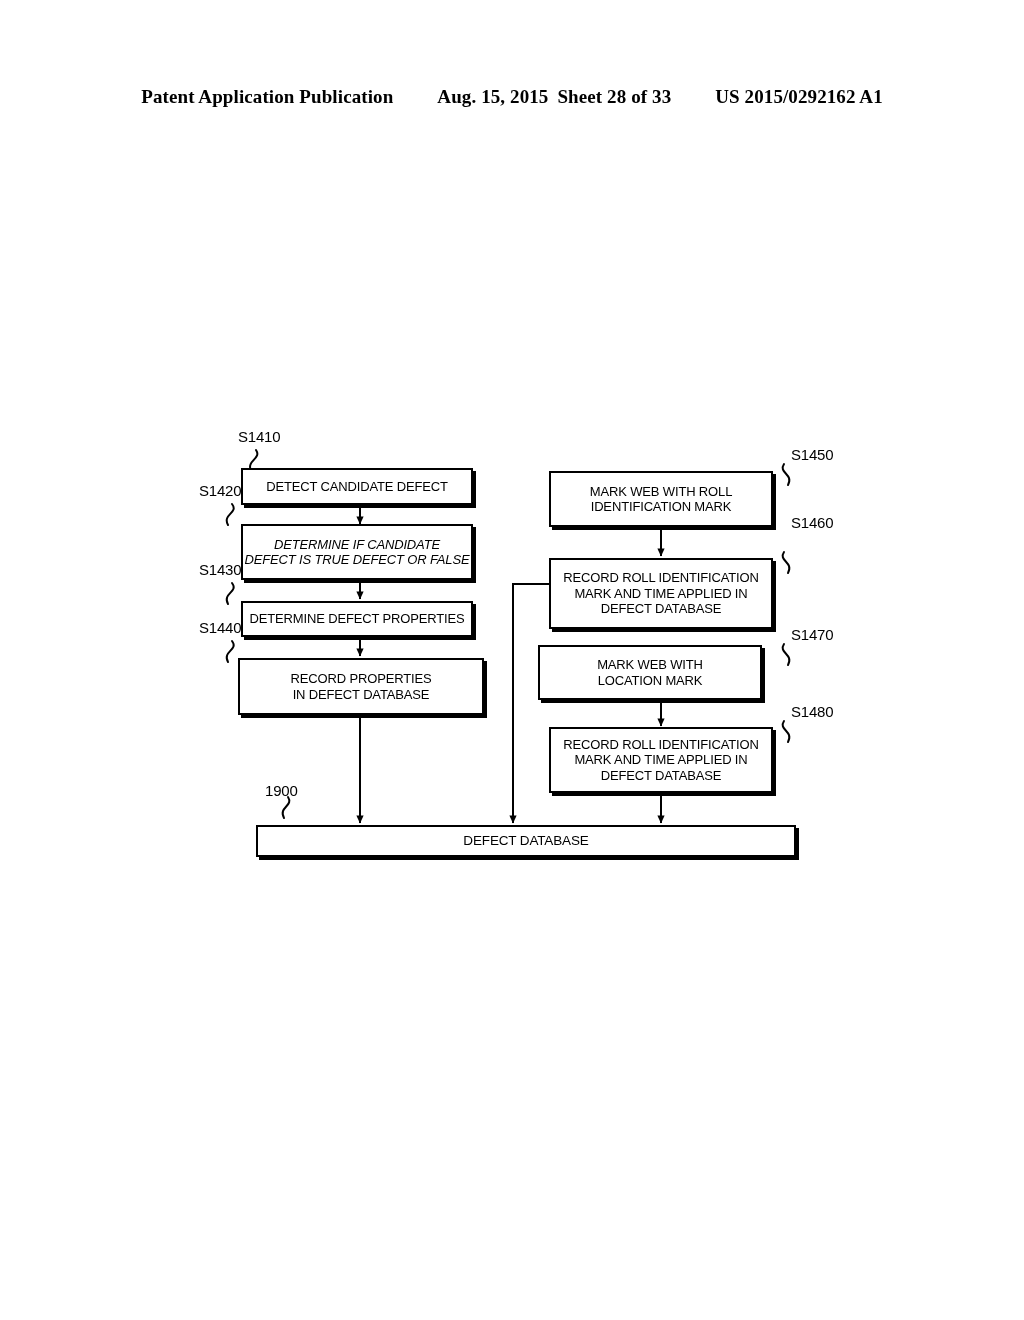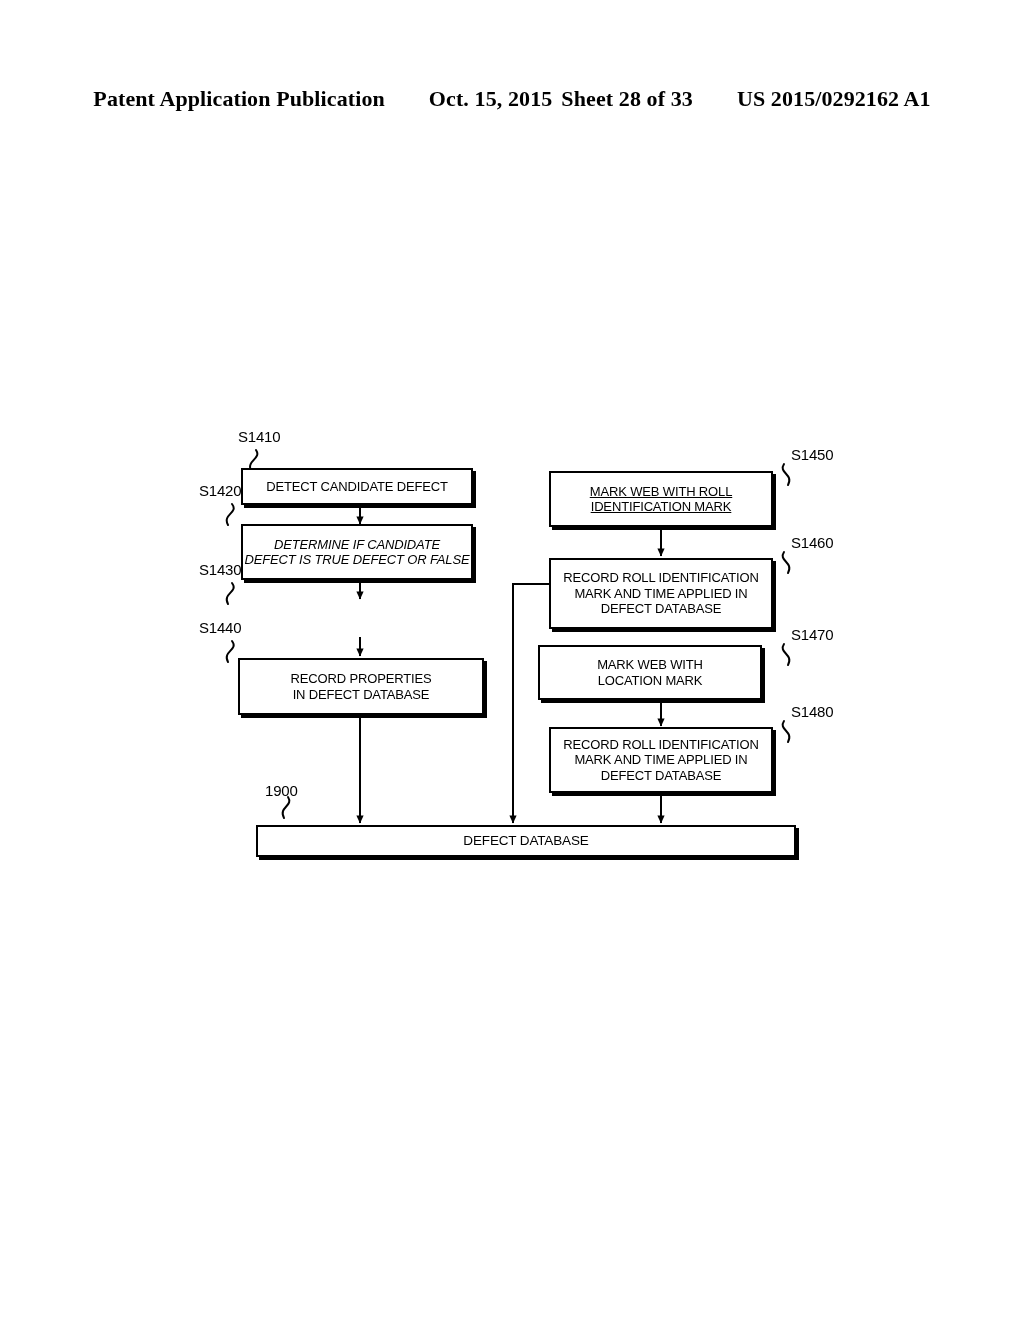--- a/index.html
+++ b/index.html
@@ -22,21 +22,21 @@
     top: 86px;
     left: 0;
     width: 1024px;
     height: 28px;
     display: flex;
     flex-direction: row;
     align-items: baseline;
     justify-content: center;
     font-family: "Liberation Serif", serif;
     font-weight: bold;
-    font-size: 22px;
+    font-size: 19px;
     letter-spacing: 0.1px;
     white-space: nowrap;
   }
   .hdr-pub      { margin-right: 44px; }
   .hdr-date     { margin-right: 9px; }
   .hdr-sheet    { margin-right: 44px; }
   .hdr-patno    { }
 
   
   #figure-stage {
@@ -98,21 +98,21 @@
     font-weight: bold;
     font-size: 40px;
     letter-spacing: 0.5px;
   }
 </style>
 </head>
 <body>
 
 <div class="page-header">
   <span class="hdr-pub">Patent Application Publication</span>
-  <span class="hdr-date">Oct. 15, 2015</span>
+  <span class="hdr-date">Aug. 15, 2015</span>
   <span class="hdr-sheet">Sheet 28 of 33</span>
   <span class="hdr-patno">US 2015/0292162 A1</span>
 </div>
 
 <div id="figure-stage">
 
   <svg id="connectors" viewBox="0 0 1024 1320" width="1024" height="1320" xmlns="http://www.w3.org/2000/svg">
     <defs>
       <marker id="arrowhead" markerWidth="9" markerHeight="9" refX="7.6" refY="3.6" orient="auto" markerUnits="userSpaceOnUse">
         <path d="M0,0 L8,3.6 L0,7.2 z" fill="#000"></path>
@@ -149,27 +149,30 @@
 
   <div class="flow-box" style="left:241px; top:468px; width:232px; height:37px;">
     <span>DETECT CANDIDATE DEFECT</span>
   </div>
 
   <div class="flow-box" style="left:241px; top:524px; width:232px; height:56px;font-style:italic;">
     <span>DETERMINE IF CANDIDATE
 DEFECT IS TRUE DEFECT OR FALSE</span>
   </div>
 
+  <div class="flow-box" style="left:241px; top:601px; width:232px; height:36px;">
+    <span>DETERMINE DEFECT PROPERTIES</span>
+  </div>
 
   <div class="flow-box" style="left:238px; top:658px; width:246px; height:57px;">
     <span>RECORD PROPERTIES
 IN DEFECT DATABASE</span>
   </div>
 
-  <div class="flow-box" style="left:549px; top:471px; width:224px; height:56px;text-decoration:underline;">
+  <div class="flow-box" style="left:549px; top:471px; width:224px; height:56px;">
     <span>MARK WEB WITH ROLL
 IDENTIFICATION MARK</span>
   </div>
 
   <div class="flow-box" style="left:549px; top:558px; width:224px; height:71px;">
     <span>RECORD ROLL IDENTIFICATION
 MARK AND TIME APPLIED IN
 DEFECT DATABASE</span>
   </div>
 
@@ -188,18 +191,18 @@
     <span>DEFECT DATABASE</span>
   </div>
 
   <div class="ref-label" style="left:238px; top:428px;">S1410</div>
   <div class="ref-label" style="left:199px; top:482px;">S1420</div>
   <div class="ref-label" style="left:199px; top:561px;">S1430</div>
   <div class="ref-label" style="left:199px; top:619px;text-align:center;">S1440</div>
   <div class="ref-label" style="left:265px; top:782px;">1900</div>
 
   <div class="ref-label" style="left:791px; top:446px;">S1450</div>
-  <div class="ref-label" style="left:791px; top:534px;">S1460</div>
+  <div class="ref-label" style="left:791px; top:514px;">S1460</div>
   <div class="ref-label" style="left:791px; top:626px;">S1470</div>
   <div class="ref-label" style="left:791px; top:703px;">S1480</div>
 
 
 </div>
 
 </body></html>

